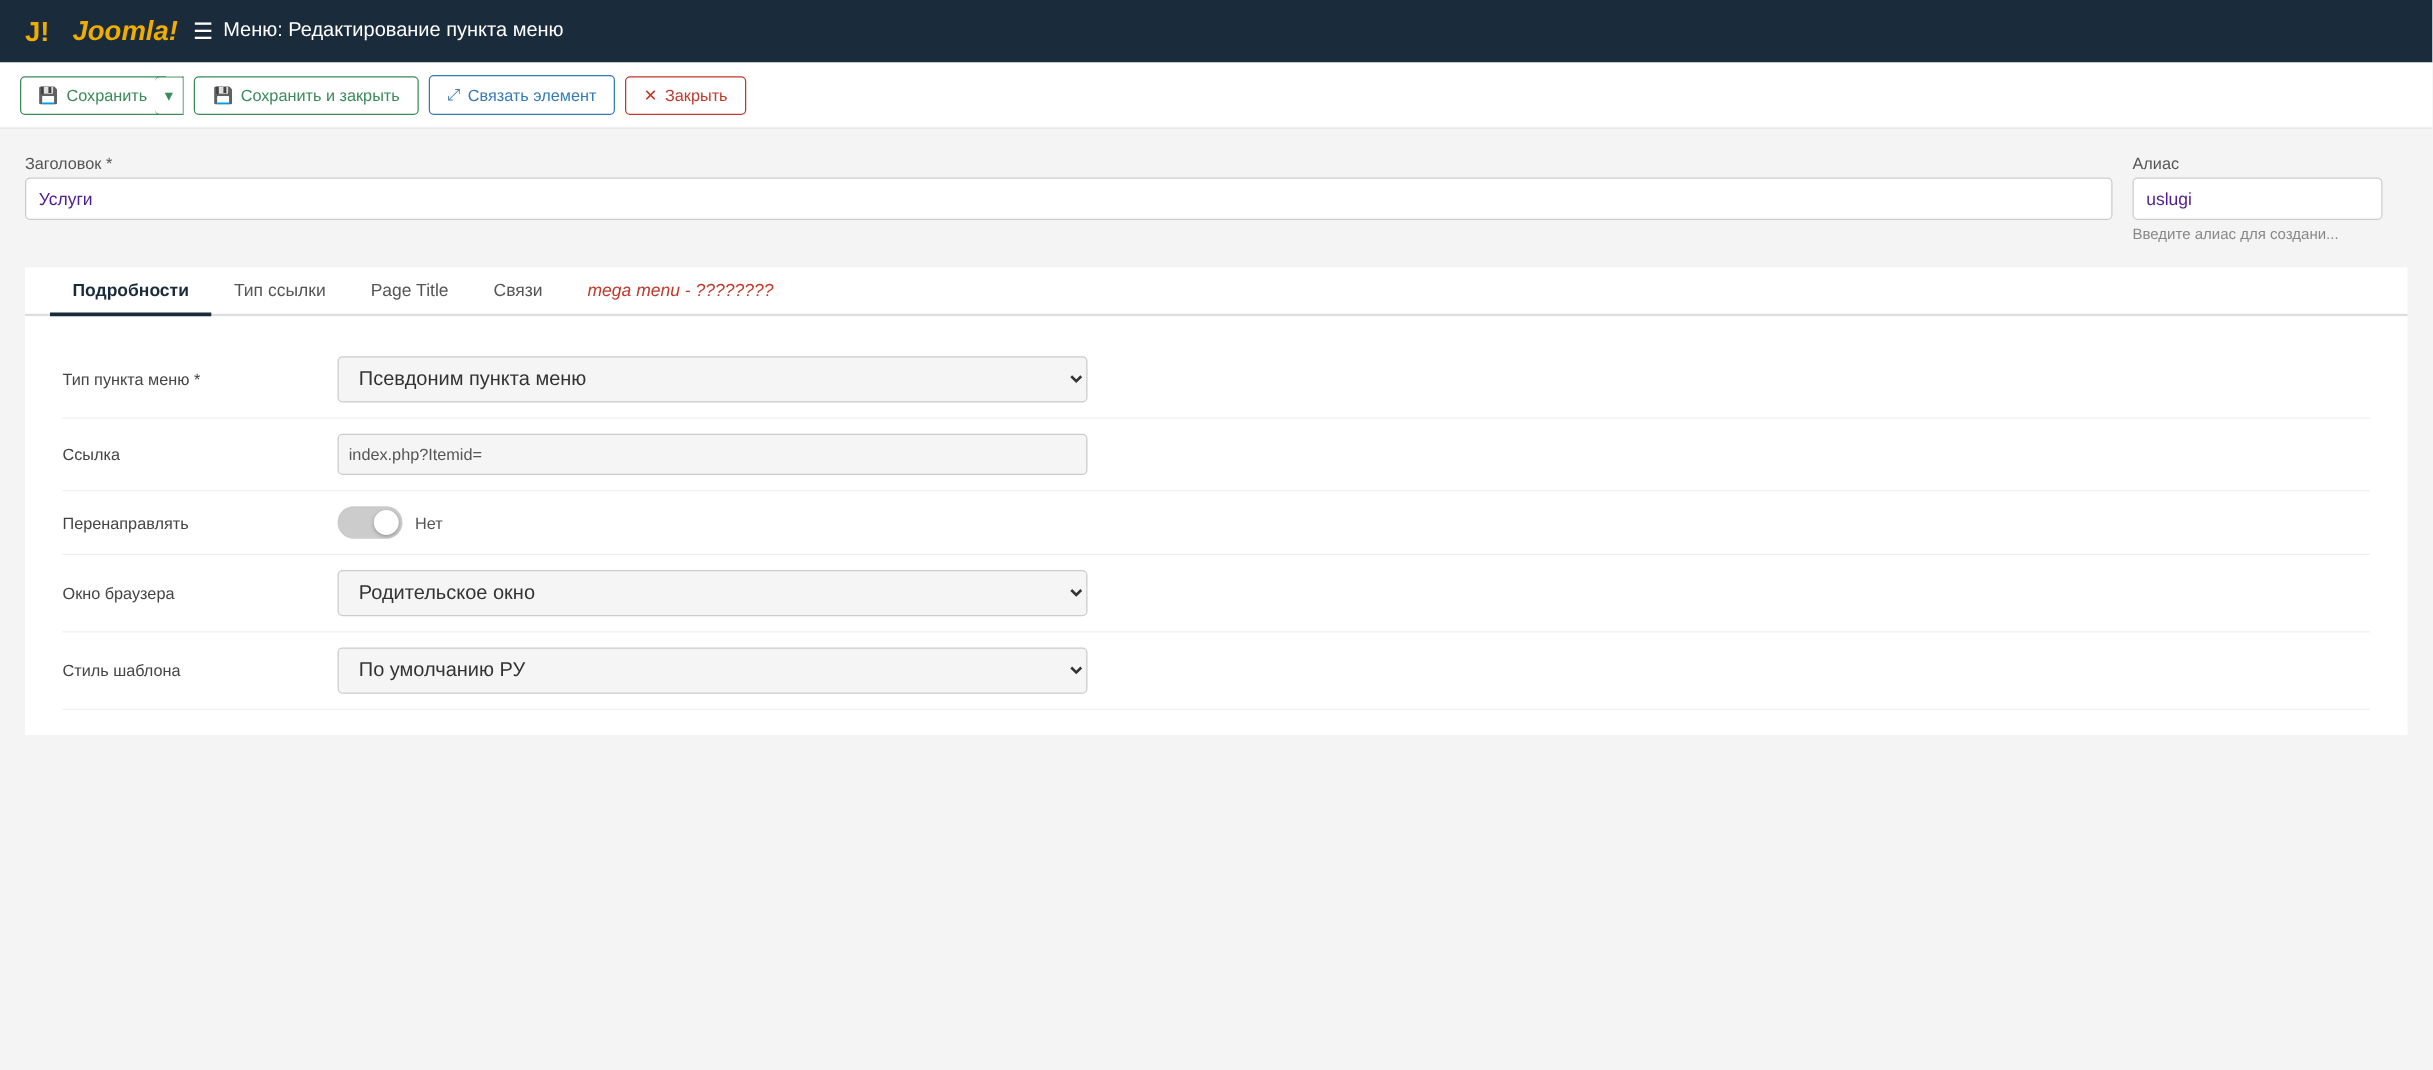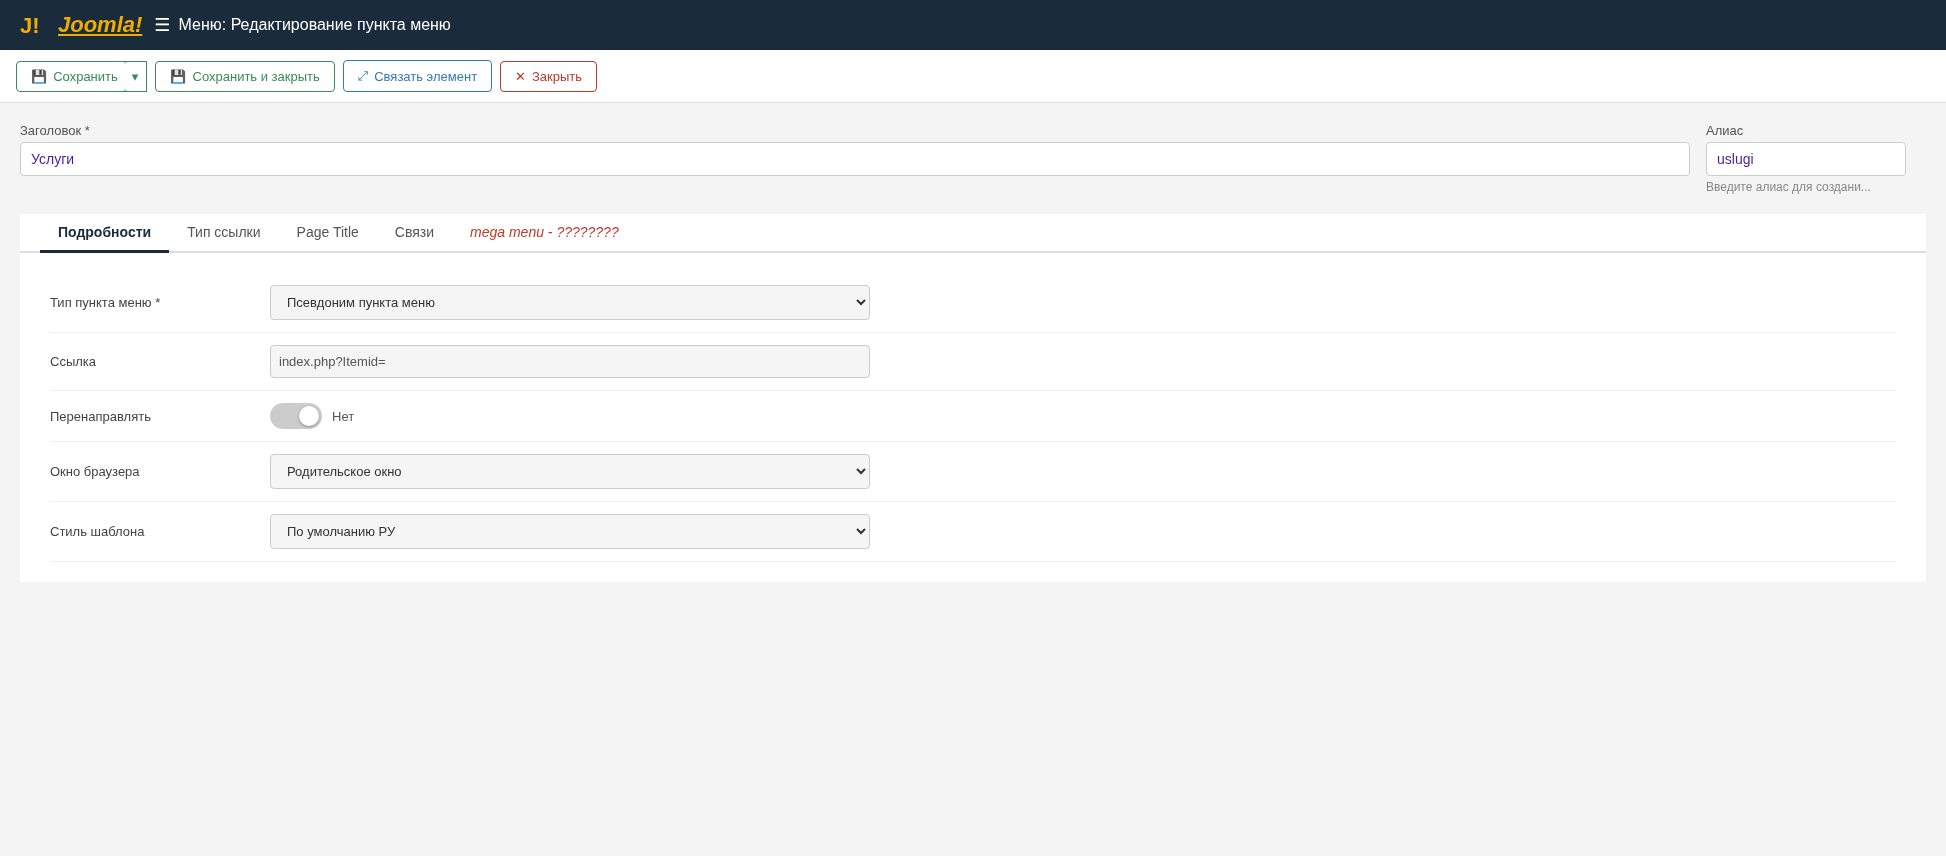--- a/index.html
+++ b/index.html
@@ -175,21 +175,21 @@
       color: #444;
       padding-right: 20px;
     }
     .field-value {
       flex: 1;
     }
     .field-control {
       border: 1px solid #ccc;
       border-radius: 4px;
       padding: 8px 12px;
-      font-size: 13px;
+      font-size: 16px;
       color: #333;
       background: #f5f5f5;
       width: 100%;
       max-width: 600px;
       cursor: pointer;
     }
     .field-control-text {
       background: #f5f5f5;
       border: 1px solid #ccc;
       border-radius: 4px;
@@ -233,21 +233,21 @@
   </style>
 </head>
 <body>
 
 <div class="top-bar">
   <div class="joomla-logo">
     <svg class="logo-icon" viewBox="0 0 36 36" fill="none">
       <rect width="36" height="36" rx="4" fill="#1a2b3c"></rect>
       <text x="4" y="26" font-size="22" fill="#f0ad00" font-weight="bold">J!</text>
     </svg>
-    <span style="color:#f0ad00; font-size:22px; font-style:italic;text-decoration:underline;">Joomla!</span>
+    <span style="color:#f0ad00; font-size:22px; font-style:italic;">Joomla!</span>
   </div>
   <div class="top-bar-title">
     <span class="menu-icon">☰</span>
     <span>Меню: Редактирование пункта меню</span>
   </div>
 </div>
 
 <div class="toolbar">
   <div class="btn-save-group">
     <button class="btn btn-success">

